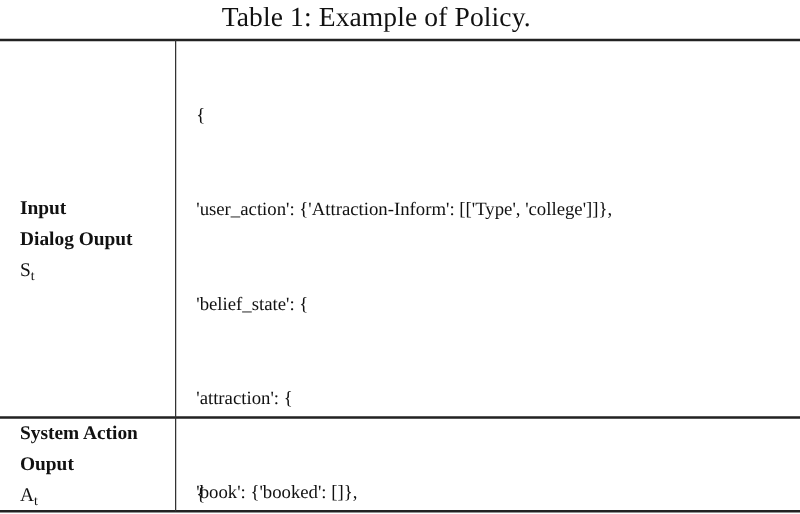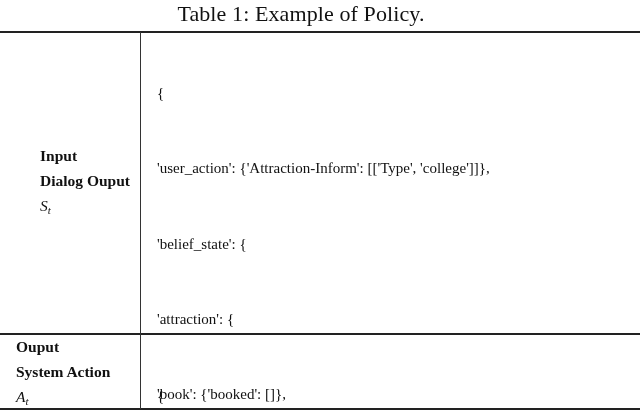--- a/index.html
+++ b/index.html
@@ -46,28 +46,27 @@
       position: absolute;
       left: 16px;
       font-size: 15.5px;
       line-height: 25px;
     }
     .label-block .bold {
       font-weight: bold;
       display: block;
     }
     .label-block .math {
-      font-style: italic;
       display: block;
     }
     .label-block .math sub {
       font-size: 11px;
       vertical-align: -3px;
     }
-    .input-label { top: 143px; margin-left: 24px; }
+    .input-label { top: 154px; }
     .output-label { top: 334px; }
     .code {
       position: absolute;
       left: 157px;
       font-size: 15px;
       line-height: 25.1px;
       white-space: pre;
     }
     .code .line { display: block; height: 25.1px; }
     .input-code { top: 31px; }
@@ -98,22 +97,22 @@
   
   
   
   
   
   
   
 </div>
 
 <div class="label-block output-label">
+  <span class="bold">System Action</span>
   <span class="bold">Ouput</span>
-  <span class="bold">System Action</span>
   <span class="math"><span>A</span><sub>t</sub></span>
 </div>
 
 <div class="code output-code">
   <span class="line">{</span>
   
   
 </div>
 
 </body></html>

